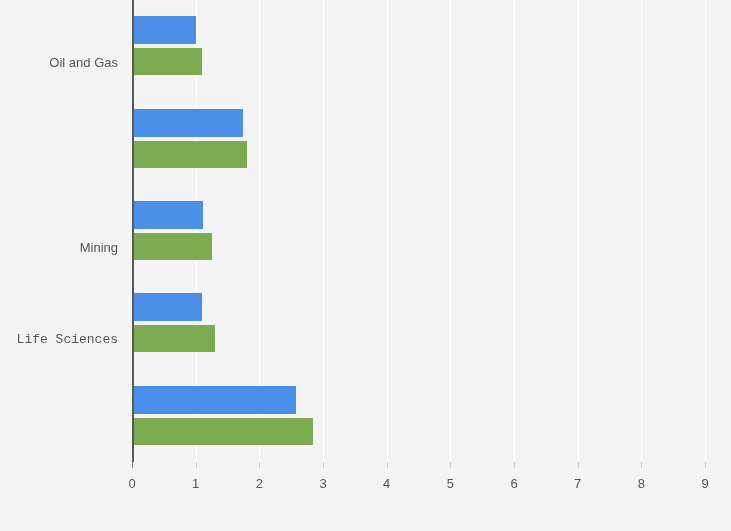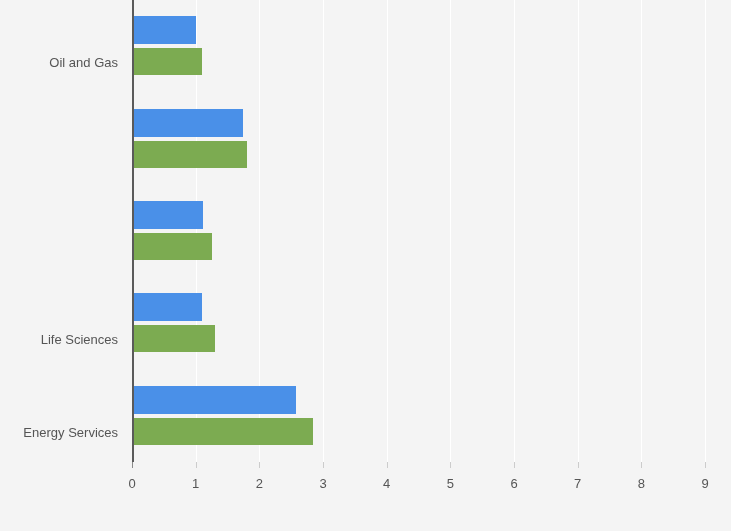--- a/index.html
+++ b/index.html
@@ -118,22 +118,22 @@
     white-space: nowrap;
   }
 </style>
 </head>
 <body>
 
 <div id="chart-root">
 
   <div id="cat-labels">
       <div class="cat-label" style="top: 46.2px;">Oil and Gas</div>
-      <div class="cat-label" style="top: 323.4px;">Life Sciences</div>
-      <div class="cat-label" style="top: 415.8px;">Energy Services</div>
+      <div class="cat-label" style="top: 231px;">Mining</div>
+      <div class="cat-label" style="top: 323.4px; font-family: Liberation Mono, monospace;">Life Sciences</div>
     </div>
 
   <div id="plot-area">
       <div class="gridline" style="left: 63.6667px;"></div>
       <div class="gridline" style="left: 127.333px;"></div>
       <div class="gridline" style="left: 191px;"></div>
       <div class="gridline" style="left: 254.667px;"></div>
       <div class="gridline" style="left: 318.333px;"></div>
       <div class="gridline" style="left: 382px;"></div>
       <div class="gridline" style="left: 445.667px;"></div>

